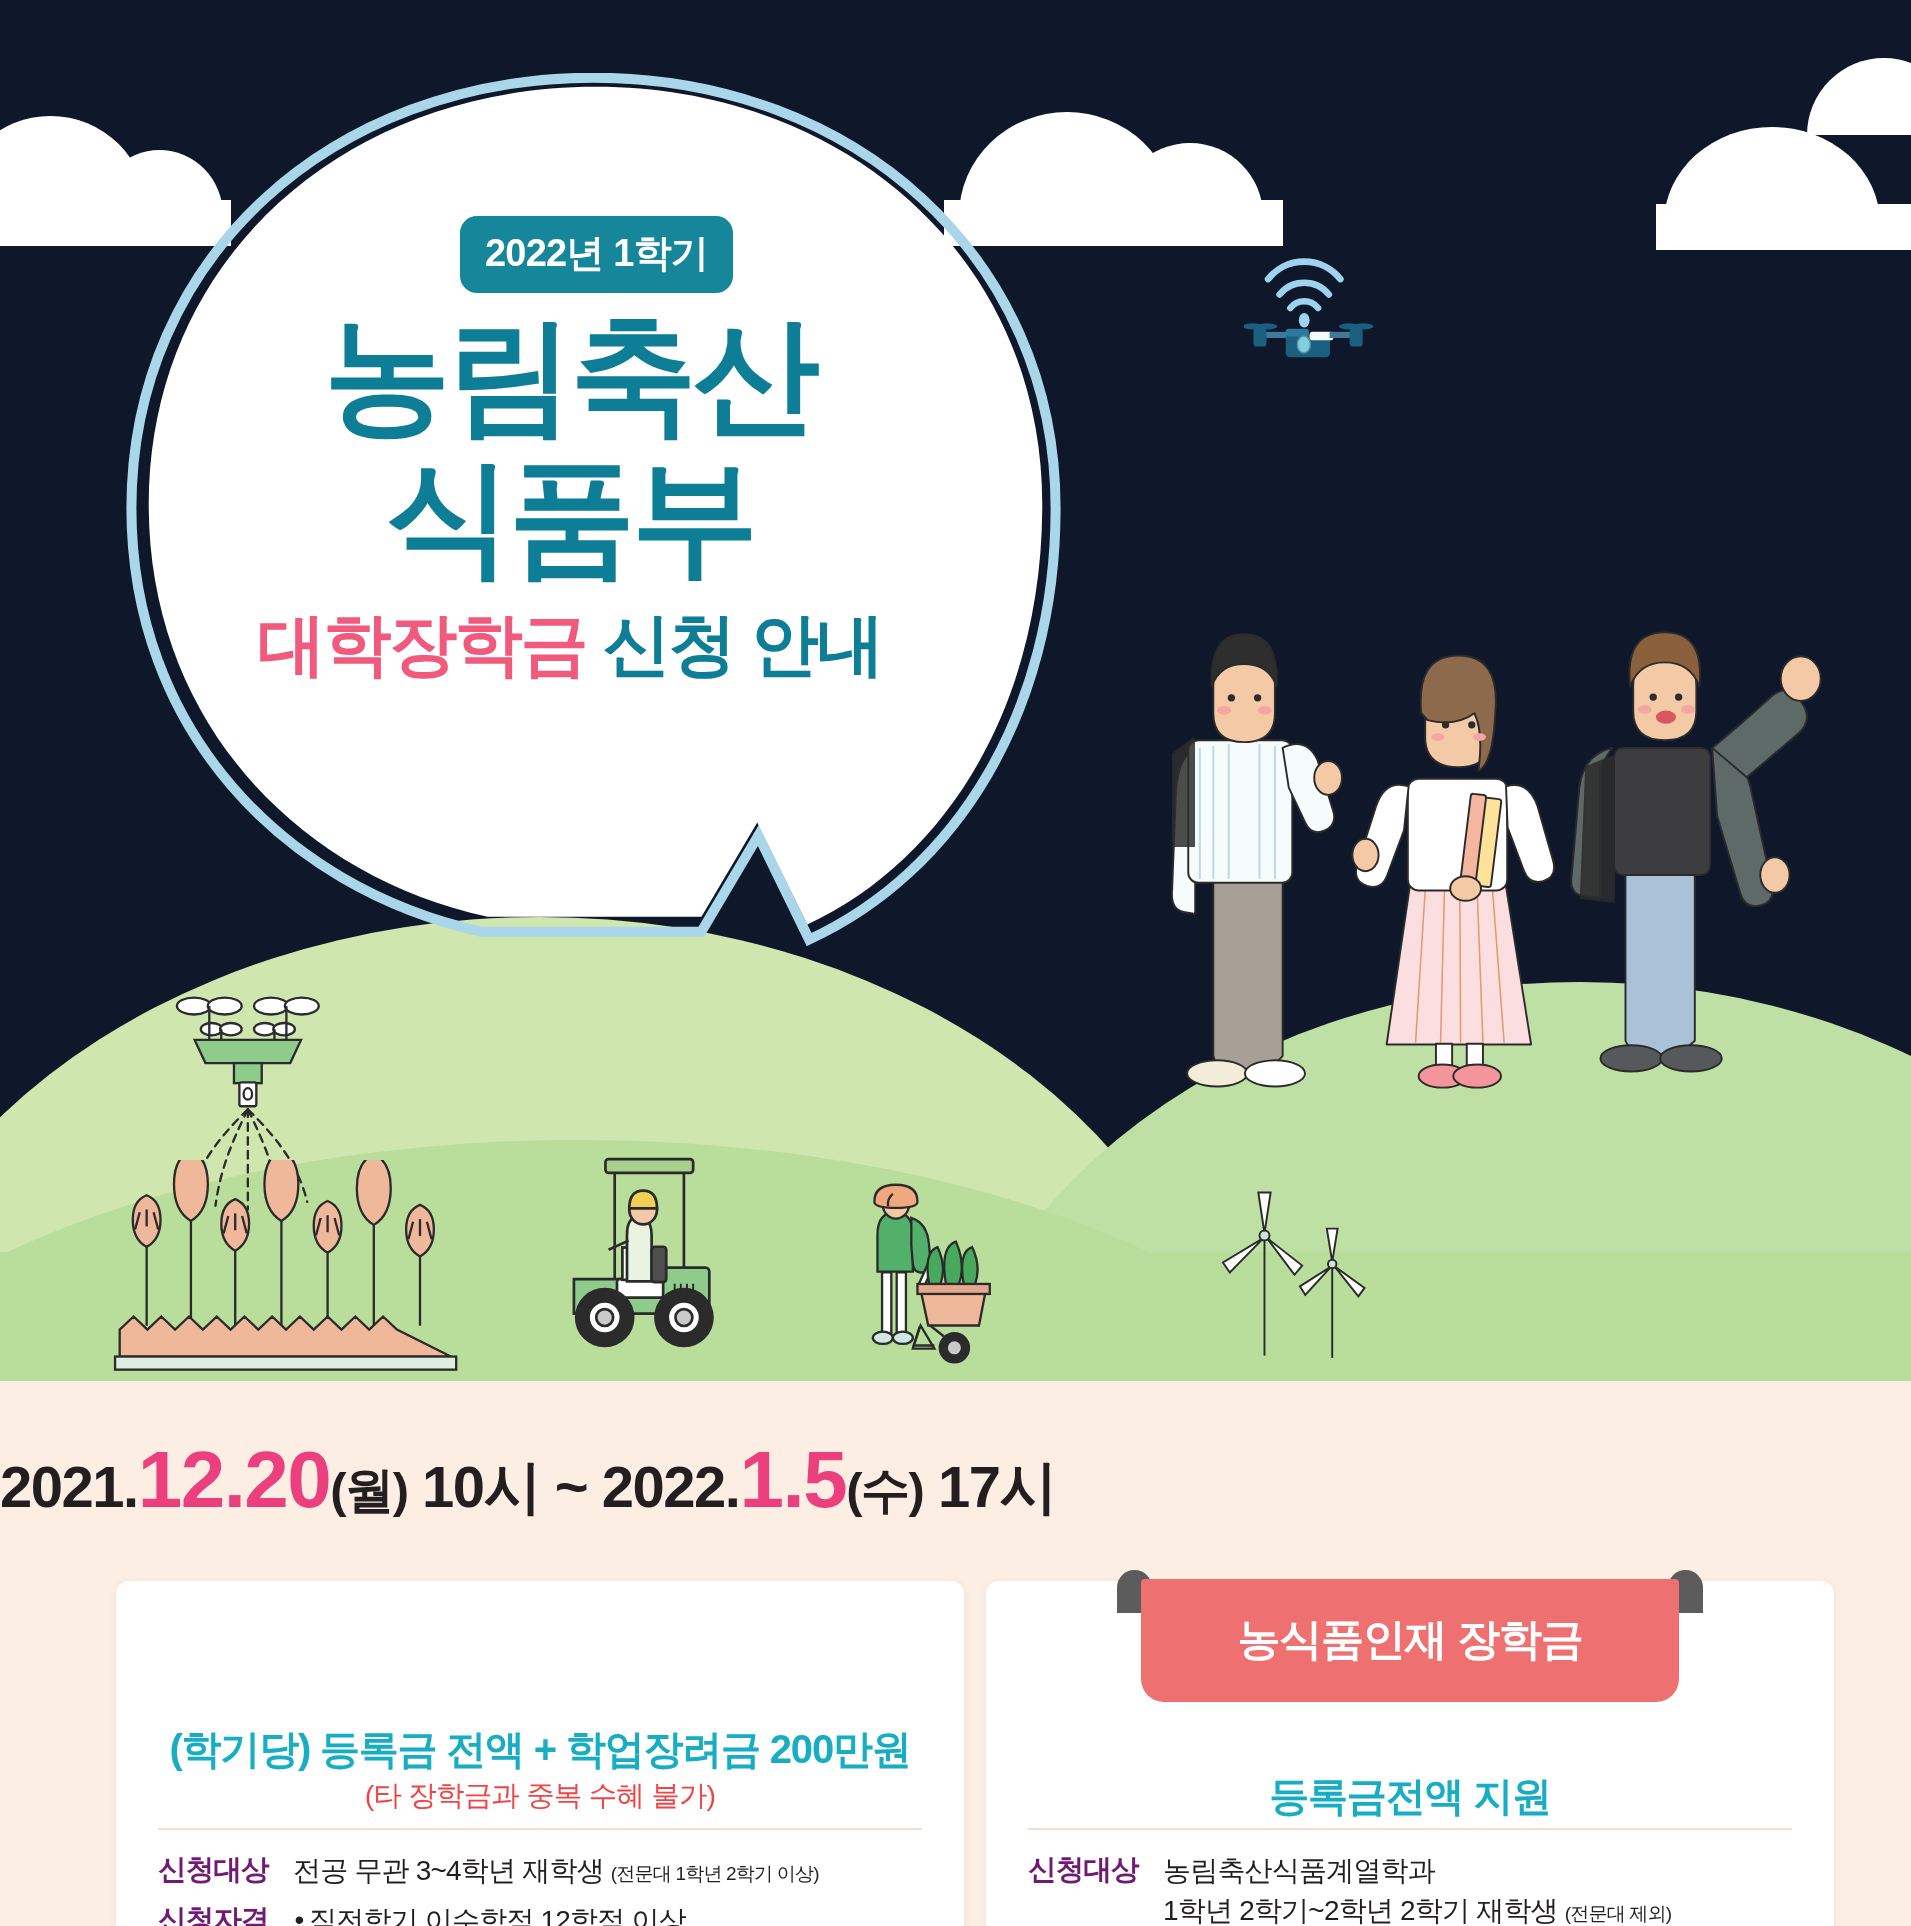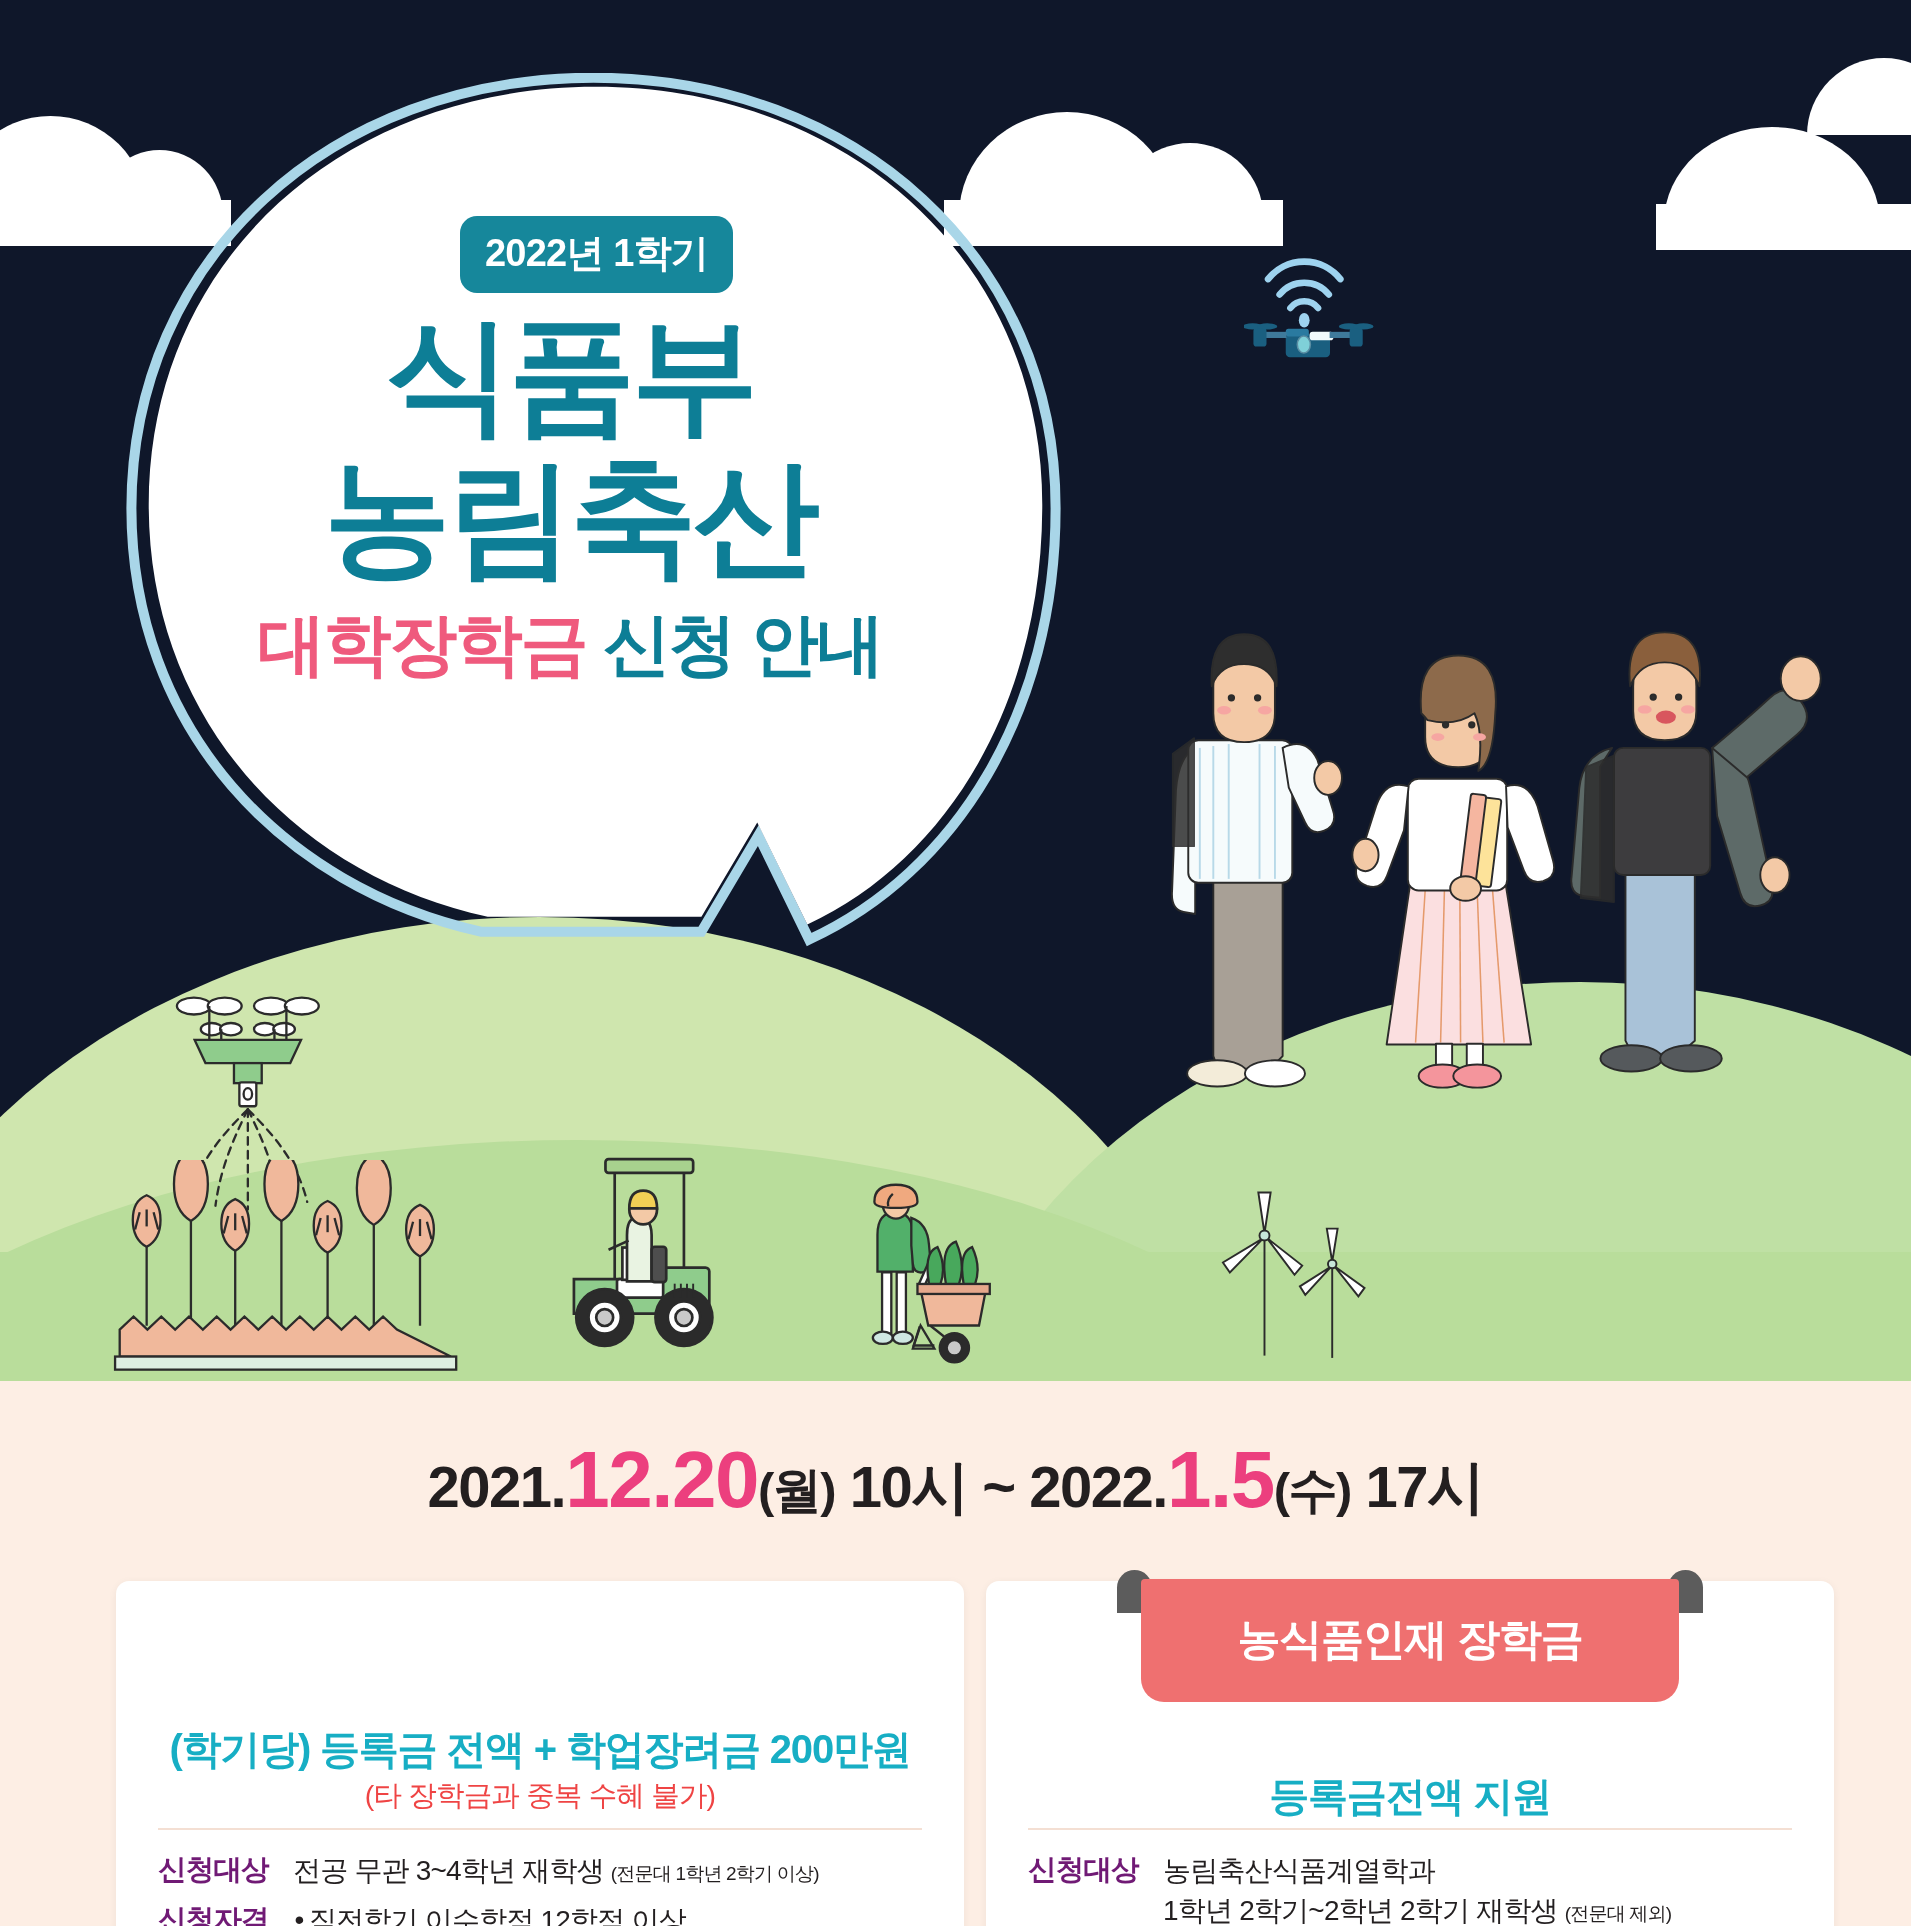--- a/index.html
+++ b/index.html
@@ -46,21 +46,21 @@
     letter-spacing:-3.9px;
   }
   #title-line3 { margin-top:11.6px; font-size:68px; font-weight:bold; letter-spacing:-2.3px; white-space:nowrap;}
   #title-line3 .hl { color:#ef5a7d; }
   #title-line3 .tl { color:#0d7e96; }
 
   
   #lower { position:absolute; left:0; top:1381px; width:1911px; height:1322px; background:#fdeee4; }
 
   #date-line {
-    position:absolute; left:0; top:67px; width:1911px; text-align:center;
+    position:absolute; left:0; top:67px; width:1911px; 
     font-size:58px; font-weight:bold; color:#231f20; letter-spacing:-1.5px; white-space:nowrap;
   }
   #date-line .pink { color:#ec3f7e; font-size:80px; line-height:0.8; }
   #date-line .small { font-size:49px; }
 
   
   .card {
     position:absolute; top:200px; width:848px; height:616px;
     background:#ffffff; border-radius:13px;
     box-shadow:0 2.3px 8.5px rgba(0,0,0,0.06);
@@ -132,22 +132,22 @@
   </svg>
   <svg id="bubble-white" viewBox="0 0 2400 2290">
     <path d="M1200 10 C 545 10 40 460 40 1095 C 40 1650 420 2055 920 2165
              L 1475 2165 L 1620 1920 L 1750 2185 C 2115 2015 2360 1610 2360 1095
              C 2360 460 1855 10 1200 10 Z" fill="#ffffff"></path>
   </svg>
 
   <div id="semester-badge">2022년 1학기</div>
 
   <div id="title-block">
+    <div id="title-line1">농림축산</div>
     <div id="title-line2">식품부</div>
-    <div id="title-line1">농림축산</div>
     <div id="title-line3">
       <span class="hl">대학장학금</span><span class="tl"> 신청 안내</span>
     </div>
   </div>
 
   <svg style="position:absolute;left:1244px;top:231px;width:162px;height:127px;z-index:5" viewBox="0 0 420 330">
     <g fill="none" stroke="#9ed3ef" stroke-width="17" stroke-linecap="round">
       <path d="M62 125 A 120 120 0 0 1 250 125"></path>
       <path d="M92 165 A 82 82 0 0 1 220 165"></path>
       <path d="M120 200 A 46 46 0 0 1 192 200"></path>

